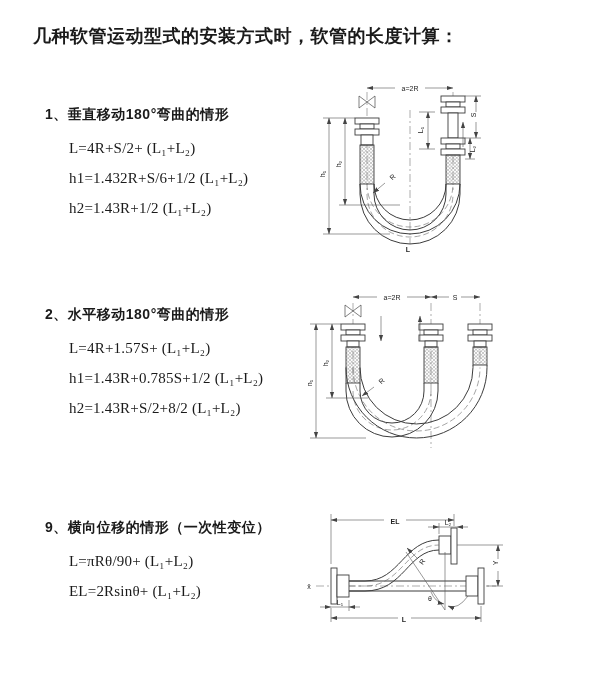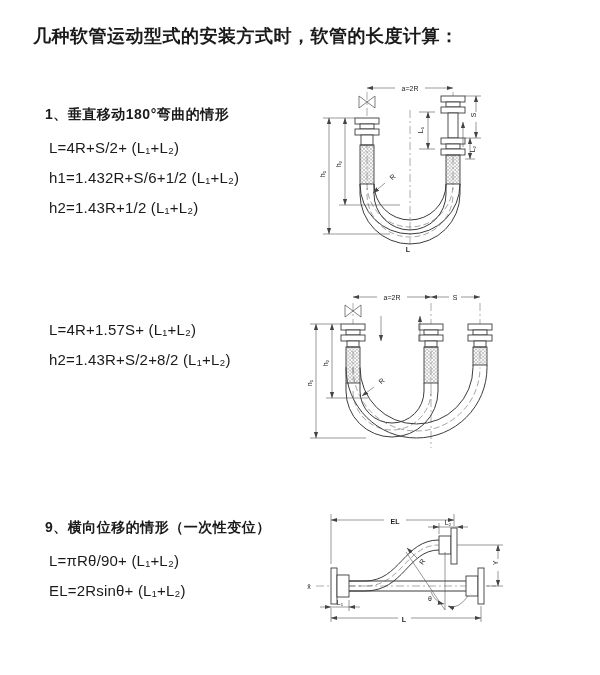--- a/index.html
+++ b/index.html
@@ -4,21 +4,21 @@
 <style>
   html,body{margin:0;padding:0;}
   body{
     width:600px;height:675px;position:relative;background:#fff;
     font-family:"Liberation Sans","DejaVu Sans",sans-serif;color:#1a1a1a;overflow:hidden;
   }
   .title{position:absolute;left:33px;top:24px;font-size:18px;font-weight:bold;letter-spacing:.5px;}
   .sec{position:absolute;left:45px;}
   #sec1{top:106px}#sec2{top:306px}#sec3{top:519px}
   .heading{font-size:14px;font-weight:bold;letter-spacing:.5px;}
-  .formulas{margin:9px 0 0 4px;}
+  .formulas{margin:9px 0 0 24px;font-family:Liberation Serif, serif;}
   .formula{font-size:15px;height:30px;line-height:30px;letter-spacing:.2px;white-space:nowrap;}
   .diag{position:absolute;}
   #d1{left:315px;top:72px}#d2{left:308px;top:283px}#d3{left:300px;top:500px}
   svg{display:block}
   svg text{font-size:7px;fill:#222;font-family:"Liberation Sans","DejaVu Sans",sans-serif;}
   .pipe{stroke:#3c3c3c;stroke-width:1;fill:none}
   .thin{stroke:#4a4a4a;stroke-width:.7;fill:none}
   .dim{stroke:#555;stroke-width:.6;fill:none}
   .cl{stroke:#777;stroke-width:.6;stroke-dasharray:8,3,2,3;fill:none}
   .hdash{stroke:#666;stroke-width:.6;stroke-dasharray:6,3;fill:none}
@@ -33,22 +33,24 @@
 <div class="sec" id="sec1">
   <div class="heading">1、垂直移动180°弯曲的情形</div>
   <div class="formulas">
     <div class="formula">L=4R+S/2+ (L₁+L₂)</div>
     <div class="formula">h1=1.432R+S/6+1/2 (L₁+L₂)</div>
     <div class="formula">h2=1.43R+1/2 (L₁+L₂)</div>
   </div>
 </div>
 
 <div class="sec" id="sec2">
+  <div class="heading">2、水平移动180°弯曲的情形</div>
   <div class="formulas">
     <div class="formula">L=4R+1.57S+ (L₁+L₂)</div>
+    <div class="formula">h1=1.43R+0.785S+1/2 (L₁+L₂)</div>
     <div class="formula">h2=1.43R+S/2+8/2 (L₁+L₂)</div>
   </div>
 </div>
 
 <div class="sec" id="sec3">
   <div class="heading">9、横向位移的情形（一次性变位）</div>
   <div class="formulas">
     <div class="formula">L=πRθ/90+ (L₁+L₂)</div>
     <div class="formula">EL=2Rsinθ+ (L₁+L₂)</div>
   </div>

